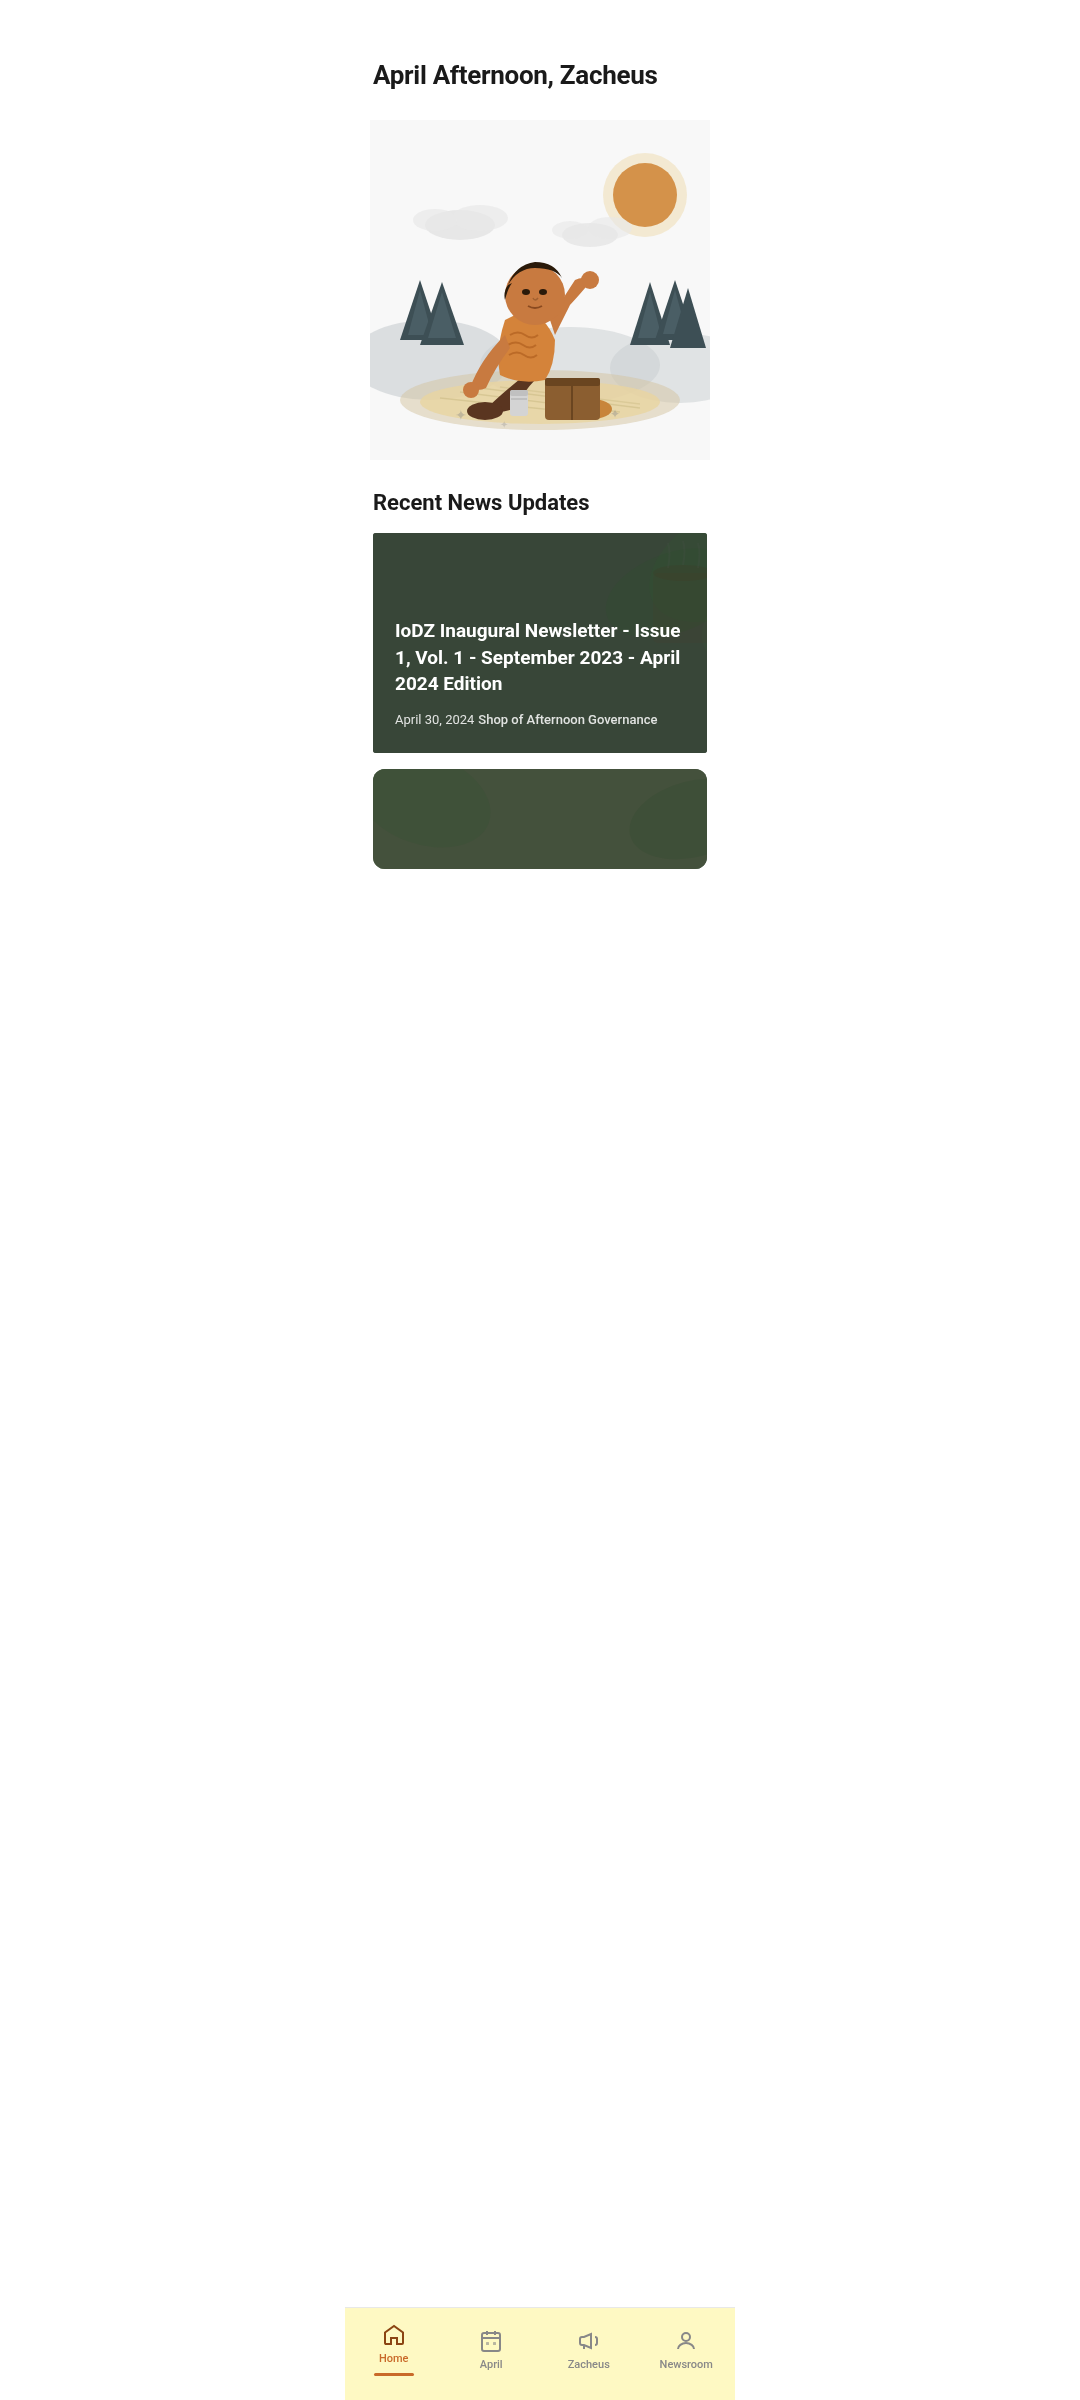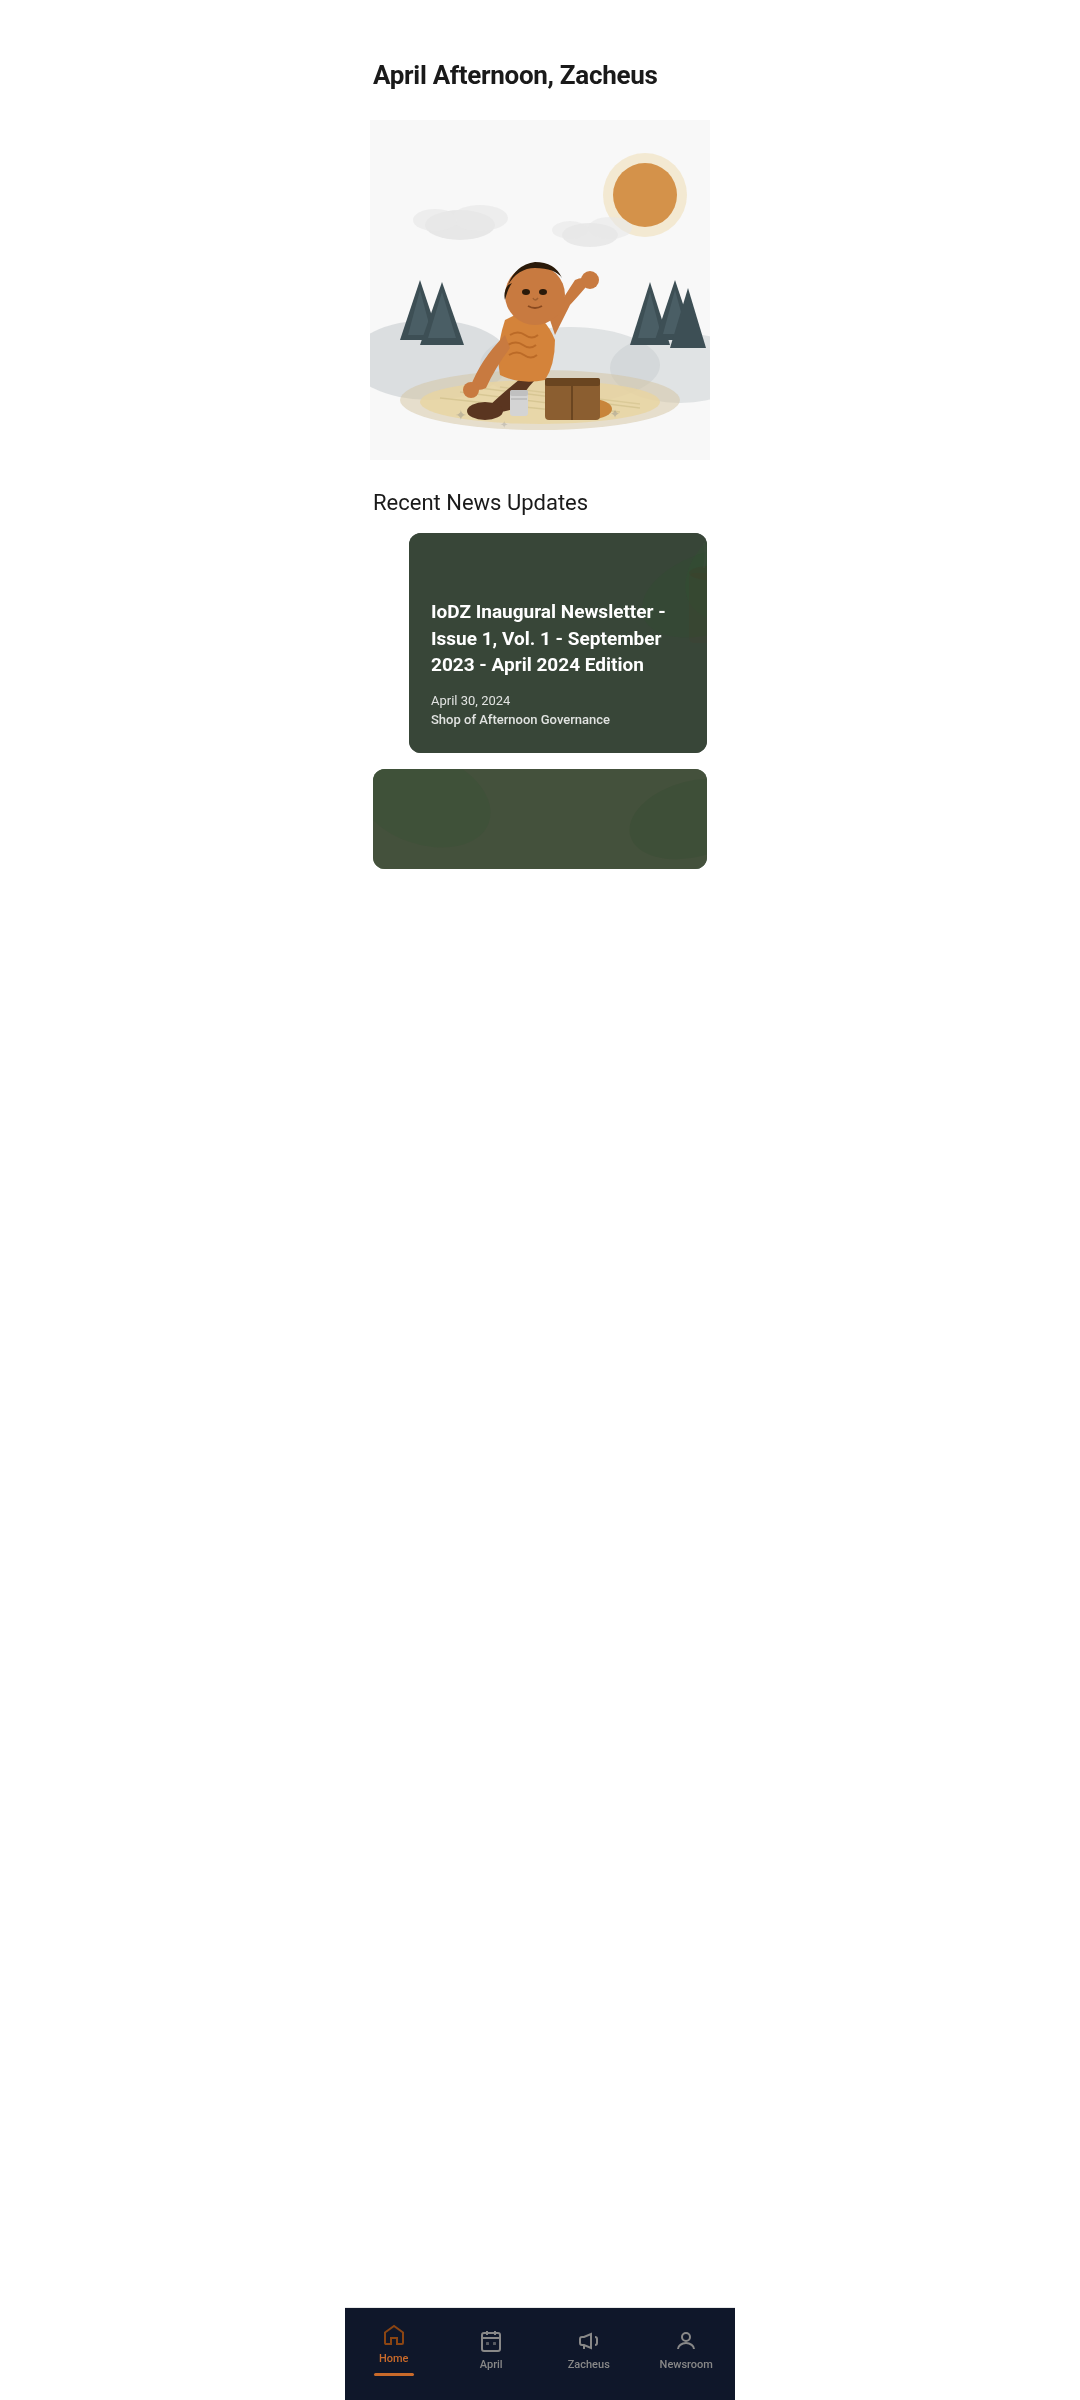--- a/index.html
+++ b/index.html
@@ -53,33 +53,32 @@
       width: 100%;
       height: 100%;
     }
 
     .recent-news-section {
       padding: 0 28px;
     }
 
     .section-title {
       font-size: 22px;
-      font-weight: 400;
+      font-weight: 700;
       color: #1a1a1a;
       margin-bottom: 18px;
     }
 
     .news-card {
-      border-radius: 12px;
+      border-radius: 3px;
       overflow: hidden;
       margin-bottom: 16px;
       position: relative;
       min-height: 220px;
       background: #555;
-      margin-left: 36px;
     }
 
     .news-card-overlay {
       position: absolute;
       inset: 0;
       background: rgba(30, 40, 30, 0.55);
       z-index: 1;
     }
 
     .news-card-content {
@@ -157,21 +156,21 @@
       min-height: 100px;
     }
 
     
     .bottom-nav {
       position: fixed;
       bottom: 0;
       left: 50%;
       transform: translateX(-50%);
       width: 390px;
-      background: #0f172a;
+      background: #fef9c3;
       border-top: 1px solid #e8e8e8;
       display: flex;
       justify-content: space-around;
       align-items: center;
       padding: 10px 0 20px 0;
       z-index: 100;
     }
 
     .nav-item {
       display: flex;

